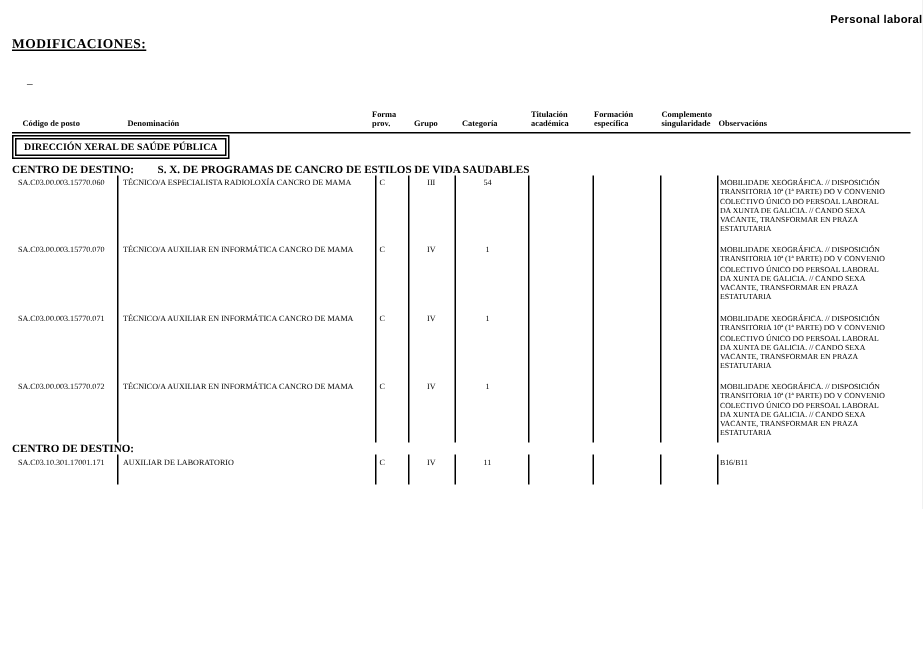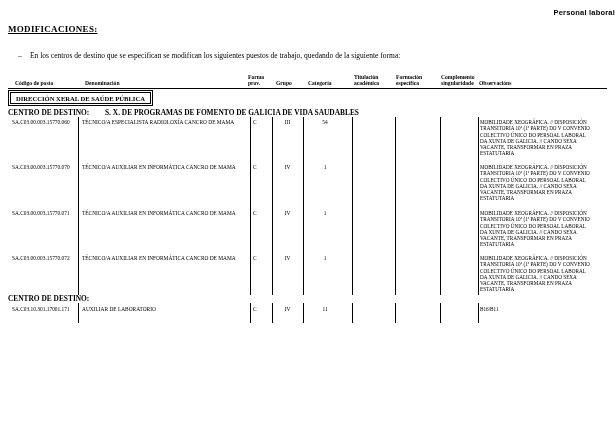--- a/index.html
+++ b/index.html
@@ -50,41 +50,40 @@
   .row{left:0;width:615px;height:0;}
 </style>
 </head>
 <body>
 
 <div id="page">
 
   <div class="abs" id="personal-laboral">Personal laboral</div>
   <div class="abs" id="modificaciones">MODIFICACIONES:</div>
   <div class="abs" id="intro-dash">–</div>
-  <div class="abs" id="intro-text">En los centros de destino que se especifican se modifican los siguientes puestos de trabajo, quedando de la siguiente forma:</div>
 
   <div class="abs th" style="top:80px;left:15px;">Código de posto</div>
   <div class="abs th" style="top:80px;left:85px;">Denominación</div>
   <div class="abs th" style="top:74px;left:248px;">Forma</div>
   <div class="abs th" style="top:80px;left:248px;">prov.</div>
   <div class="abs th" style="top:80px;left:276px;">Grupo</div>
   <div class="abs th" style="top:80px;left:308px;">Categoría</div>
   <div class="abs th" style="top:74px;left:354px;">Titulación</div>
   <div class="abs th" style="top:80px;left:354px;">académica</div>
   <div class="abs th" style="top:74px;left:396px;">Formación</div>
   <div class="abs th" style="top:80px;left:396px;">específica</div>
   <div class="abs th" style="top:74px;left:441px;">Complemento</div>
   <div class="abs th" style="top:80px;left:441px;">singularidade</div>
   <div class="abs th" style="top:80px;left:479px;">Observacións</div>
   <div class="abs" id="hdr-rule"></div>
 
   <div class="abs" id="direccion-box">DIRECCIÓN XERAL DE SAÚDE PÚBLICA</div>
 
   <div class="abs centro-label" style="top:108px;left:8px;">CENTRO DE DESTINO:</div>
-  <div class="abs centro-name" style="top:108px;left:105px;">S. X. DE PROGRAMAS DE FOMENTO DE GALICIA DE VIDA SAUDABLES</div>
+  <div class="abs centro-name" style="top:108px;left:105px;">S. X. DE PROGRAMAS DE CANCRO DE ESTILOS DE VIDA SAUDABLES</div>
 
   <div class="abs vline" style="top:117px;height:178px;left:78px;"></div>
   <div class="abs vline" style="top:117px;height:178px;left:250px;"></div>
   <div class="abs vline" style="top:117px;height:178px;left:272px;"></div>
   <div class="abs vline" style="top:117px;height:178px;left:303px;"></div>
   <div class="abs vline" style="top:117px;height:178px;left:352px;"></div>
   <div class="abs vline" style="top:117px;height:178px;left:395px;"></div>
   <div class="abs vline" style="top:117px;height:178px;left:440px;"></div>
   <div class="abs vline" style="top:117px;height:178px;left:478px;"></div>
 

